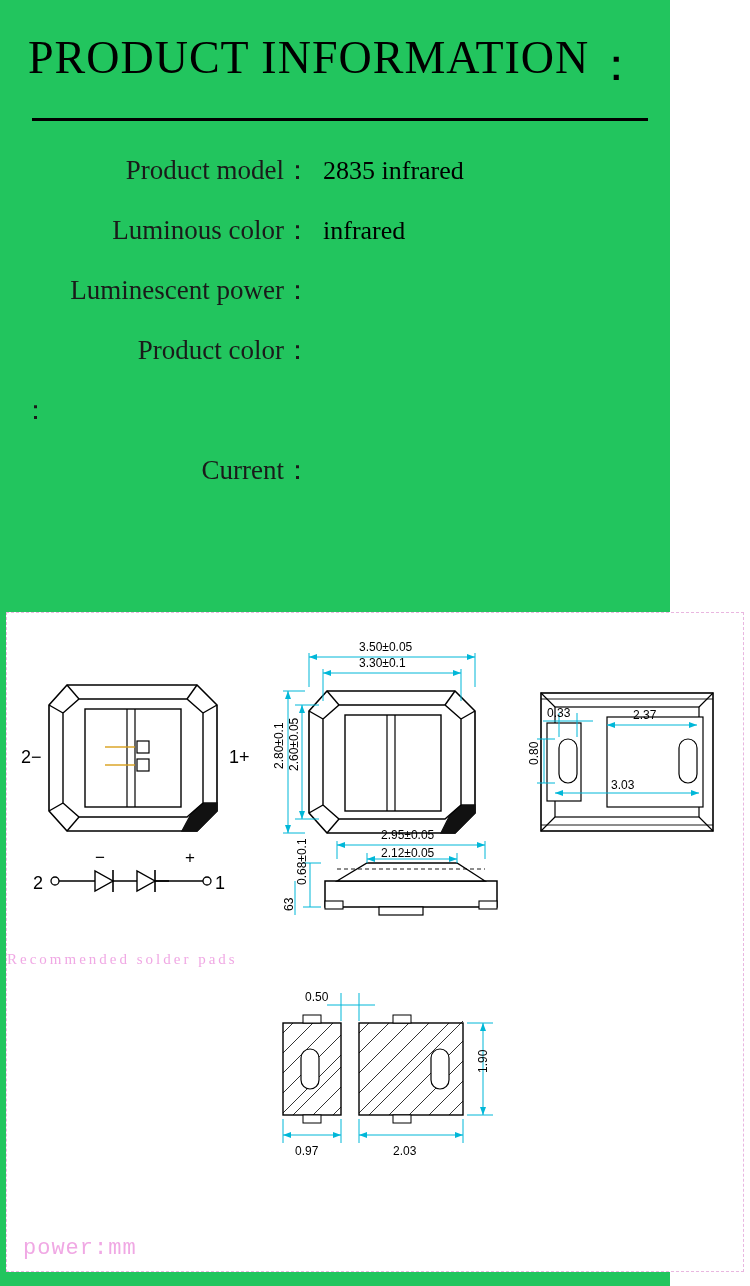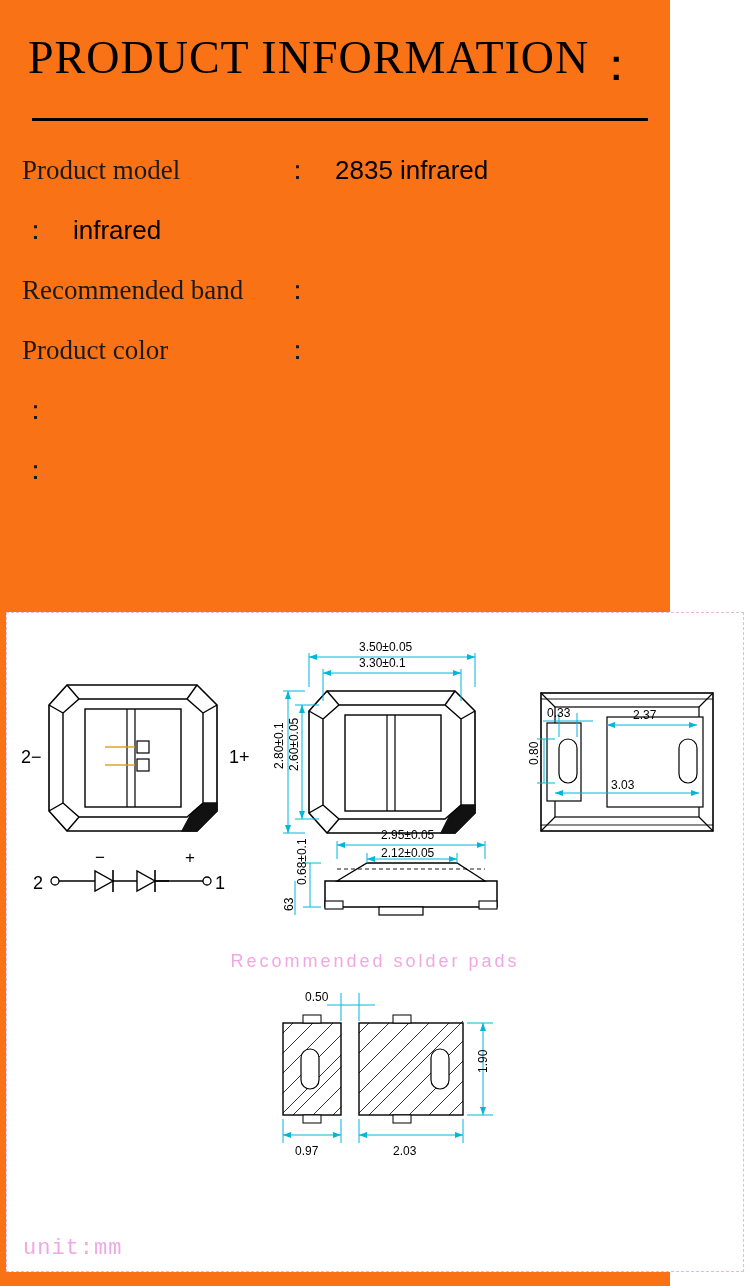--- a/index.html
+++ b/index.html
@@ -12,21 +12,21 @@
     height: 1286px;
     overflow: hidden;
     font-family: "Liberation Serif", serif;
     color: #111;
     position: relative;
   }
   .page {
     width: 670px;
     height: 1286px;
     position: relative;
-    background: #f97316;
+    background: #22c55e;
   }
 
   
   .header {
     position: relative;
     padding: 34px 20px 0 28px;
     display: flex;
     align-items: flex-start;
   }
   .header-title {
@@ -61,34 +61,35 @@
     display: flex;
     align-items: baseline;
     justify-content: flex-start;
     margin-bottom: 24px;
     width: 100%;
   }
   .spec-label {
     font-family: "Liberation Serif", serif;
     font-size: 27px;
     color: #1a1a1a;
+    text-align: right;
     width: 262px;
     flex: 0 0 262px;
     white-space: nowrap;
   }
   .spec-colon {
     font-size: 27px;
     color: #1a1a1a;
     margin: 0 2px 0 0;
   }
   .spec-value {
-    font-family: Liberation Sans, sans-serif;
+    font-family: Liberation Serif, serif;
     font-size: 26px;
     color: #000;
-    margin-left: 22px;
+    margin-left: 10px;
     white-space: nowrap;
   }
 
   
   .drawing {
     position: absolute;
     left: 6px;
     top: 612px;
     width: 738px;
     height: 660px;
@@ -105,23 +106,23 @@
     font-family: "Liberation Mono", monospace;
     font-size: 22px;
     color: #f0a8e4;
     letter-spacing: 1px;
   }
   .pads-label {
     position: absolute;
     left: 0;
     right: 0;
     top: 338px;
-    text-align: center;
-    font-family: Liberation Sans, sans-serif;
-    font-size: 18px;
+    text-align: left;
+    font-family: Liberation Serif, serif;
+    font-size: 15px;
     color: #f0a8e4;
     letter-spacing: 3px;
   }
 </style>
 </head>
 <body>
 
 <div class="page">
 
   <div class="header">
@@ -132,39 +133,41 @@
 
   <div class="specs">
 
     <div class="spec-row">
       <div class="spec-label">Product model</div>
       <div class="spec-colon">：</div>
       <div class="spec-value">2835 infrared</div>
     </div>
 
     <div class="spec-row">
+      <div class="spec-label">Luminous color</div>
       <div class="spec-colon">：</div>
       <div class="spec-value">infrared</div>
     </div>
 
     <div class="spec-row">
-      <div class="spec-label">Recommended band</div>
+      <div class="spec-label">Luminescent power</div>
       <div class="spec-colon">：</div>
     </div>
 
     <div class="spec-row">
       <div class="spec-label">Product color</div>
       <div class="spec-colon">：</div>
     </div>
 
     <div class="spec-row">
       <div class="spec-colon">：</div>
     </div>
 
     <div class="spec-row">
+      <div class="spec-label">Current</div>
       <div class="spec-colon">：</div>
     </div>
 
   </div>
 
   <div class="drawing">
 
     <svg width="736" height="658" viewBox="0 0 736 658">
       <g stroke="#000" fill="none" stroke-width="1.4">
 
@@ -374,16 +377,16 @@
         <text x="604" y="176">3.03</text>
 
         <text x="298" y="388">0.50</text>
         <text x="288" y="542">0.97</text>
         <text x="386" y="542">2.03</text>
         <text x="480" y="460" transform="rotate(-90 480 460)">1.90</text>
       </g>
     </svg>
 
     <div class="pads-label">Recommended solder pads</div>
-    <div class="unit-label">unit:mm</div>
+    <div class="unit-label">power:mm</div>
   </div>
 
 </div>
 
 </body></html>

